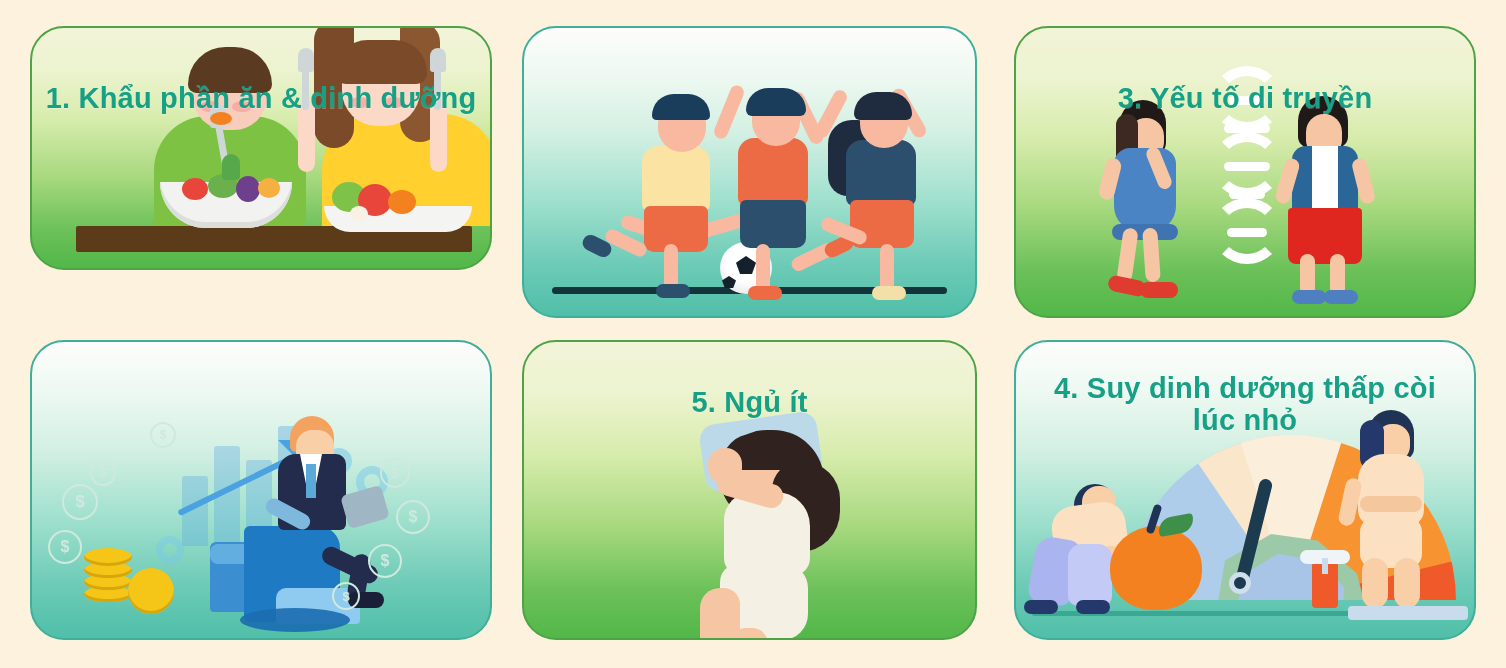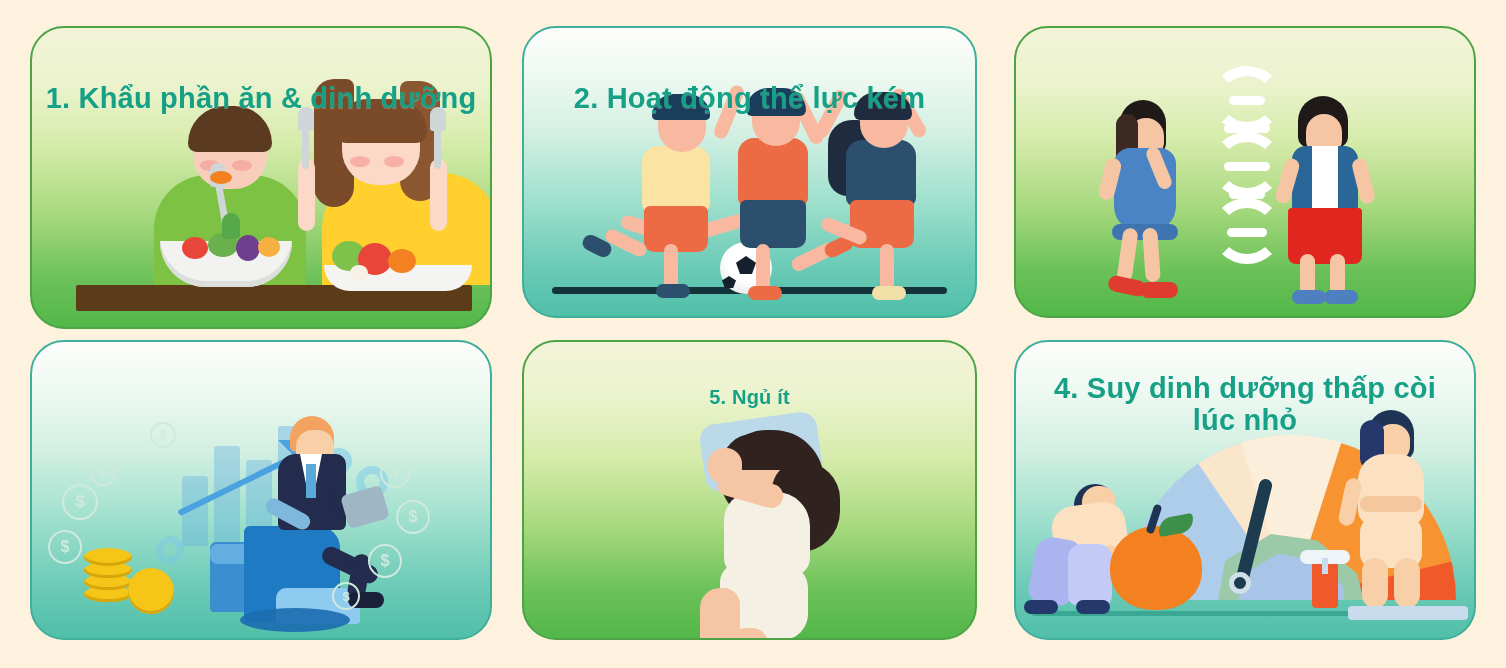--- a/index.html
+++ b/index.html
@@ -116,21 +116,21 @@
   }
   .needle-hub{position:absolute;width:22px;height:22px;border-radius:50%;background:#1d3b4f;border:5px solid #cfe0ea;box-sizing:border-box;}
   .apple{width:92px;height:84px;background:#f4811f;border-radius:50% 50% 46% 46%;position:absolute;}
   .scale-base{position:absolute;width:120px;height:14px;background:#c9dced;border-radius:4px;}
 </style>
 </head>
 <body>
 
 <div id="board">
 
-  <div class="card g-green b-green c1" style="left:30px;top:26px;width:462px;height:303px;">
+  <div class="card g-green b-green c1" style="left:30px;top:26px;width:462px;height:244px;">
     <div class="art">
       <div class="ground-brown" style="left:44px;right:18px;bottom:16px;height:26px;"></div>
 
       <div class="p boy-body" style="left:122px;bottom:42px;"></div>
       <div class="p boy-head" style="left:161px;bottom:138px;"></div>
       <div class="p boy-hair" style="left:156px;bottom:175px;"></div>
       <div class="p cheek" style="left:168px;bottom:156px;"></div>
       <div class="p cheek" style="left:200px;bottom:156px;"></div>
       <div class="p utensil" style="left:188px;bottom:86px;transform:rotate(-10deg);"></div>
       <div class="p utensil-head" style="left:178px;bottom:140px;background:#cfd6d8;"></div>
@@ -195,21 +195,20 @@
       <div class="p limb" style="left:378px;bottom:176px;width:14px;height:54px;background:#f8b9a0;transform:rotate(-30deg);"></div>
       <div class="p" style="left:304px;bottom:120px;width:40px;height:76px;background:#1f2b3e;border-radius:24px 10px 20px 20px;"></div>
       <div class="p shirt" style="left:322px;bottom:110px;width:70px;height:66px;background:#2d4f6e;"></div>
       <div class="p head" style="left:336px;bottom:168px;"></div>
       <div class="p" style="left:330px;bottom:196px;width:58px;height:28px;background:#1f2b3e;border-radius:30px 30px 8px 8px;"></div>
       <div class="p" style="left:326px;bottom:68px;width:64px;height:48px;background:#ec6b45;border-radius:6px 6px 10px 10px;"></div>
       <div class="p limb" style="left:356px;bottom:22px;width:14px;height:50px;background:#f8b9a0;"></div>
       <div class="p limb" style="left:296px;bottom:78px;width:48px;height:14px;background:#f8b9a0;transform:rotate(22deg);"></div>
       <div class="p" style="left:348px;bottom:16px;width:34px;height:14px;background:#f3e0a8;border-radius:7px;"></div>
     </div>
-    <div class="title" style="top:54px;font-size:29px;">2. Hoạt động thể lực kém</div>
   </div>
 
   <div class="card g-green b-green c3" style="left:1014px;top:26px;width:462px;height:292px;">
     <div class="art">
 
       <div class="p" style="left:104px;bottom:160px;width:46px;height:56px;background:#1f1a18;border-radius:24px 24px 14px 14px;"></div>
       <div class="p" style="left:112px;bottom:158px;width:36px;height:40px;background:#f6c6a4;border-radius:18px 18px 16px 16px;"></div>
       <div class="p" style="left:100px;bottom:150px;width:22px;height:52px;background:#3c2a22;border-radius:12px;"></div>
       <div class="p" style="left:98px;bottom:84px;width:62px;height:84px;background:#4a84c4;border-radius:16px 16px 26px 26px;"></div>
       <div class="p" style="left:96px;bottom:76px;width:66px;height:16px;background:#3f74b0;border-radius:8px;"></div>
@@ -236,20 +235,21 @@
       <div class="p" style="left:276px;bottom:96px;width:66px;height:74px;background:#2b6699;border-radius:14px 14px 6px 6px;"></div>
       <div class="p" style="left:296px;bottom:96px;width:26px;height:74px;background:#ffffff;"></div>
       <div class="p" style="left:272px;bottom:52px;width:74px;height:56px;background:#e0271f;border-radius:4px 4px 8px 8px;"></div>
       <div class="p" style="left:264px;bottom:112px;width:15px;height:46px;background:#f6c6a4;border-radius:8px;transform:rotate(16deg);"></div>
       <div class="p" style="left:340px;bottom:112px;width:15px;height:46px;background:#f6c6a4;border-radius:8px;transform:rotate(-14deg);"></div>
       <div class="p" style="left:284px;bottom:20px;width:15px;height:42px;background:#f6c6a4;border-radius:8px;"></div>
       <div class="p" style="left:314px;bottom:20px;width:15px;height:42px;background:#f6c6a4;border-radius:8px;"></div>
       <div class="p" style="left:276px;bottom:12px;width:34px;height:14px;background:#4e7fc0;border-radius:8px;"></div>
       <div class="p" style="left:308px;bottom:12px;width:34px;height:14px;background:#4e7fc0;border-radius:8px;"></div>
     </div>
+    <div class="title" style="top:54px;font-size:29px;">3. Yếu tố di truyền</div>
   </div>
 
   <div class="card g-teal b-teal c4" style="left:30px;top:340px;width:462px;height:300px;">
     <div class="art">
 
       <div class="bar" style="left:150px;bottom:92px;width:26px;height:70px;background:rgba(90,170,225,.35);"></div>
       <div class="bar" style="left:182px;bottom:92px;width:26px;height:100px;background:rgba(90,170,225,.35);"></div>
       <div class="bar" style="left:214px;bottom:92px;width:26px;height:86px;background:rgba(90,170,225,.35);"></div>
       <div class="bar" style="left:246px;bottom:92px;width:26px;height:120px;background:rgba(90,170,225,.4);"></div>
       <div class="p" style="left:140px;bottom:150px;width:130px;height:6px;background:#4aa3e0;border-radius:4px;transform:rotate(-26deg);"></div>
@@ -302,21 +302,21 @@
       <div class="p hair" style="left:198px;top:92px;width:86px;height:36px;border-radius:44px 44px 8px 8px;"></div>
       <div class="p hair" style="left:248px;top:120px;width:68px;height:90px;border-radius:30px 40px 44px 30px;"></div>
       <div class="p body" style="left:200px;top:150px;width:86px;height:84px;border-radius:28px 34px 18px 18px;"></div>
       <div class="p skin" style="left:184px;top:106px;width:34px;height:36px;border-radius:16px;"></div>
       <div class="p skin" style="left:192px;top:136px;width:68px;height:24px;border-radius:14px;transform:rotate(16deg);"></div>
       <div class="p body" style="left:196px;top:222px;width:88px;height:76px;border-radius:18px 24px 26px 22px;"></div>
       <div class="p skin" style="left:176px;top:246px;width:40px;height:82px;border-radius:22px 18px 22px 22px;"></div>
       <div class="p skin" style="left:206px;top:286px;width:38px;height:96px;border-radius:20px 20px 24px 24px;"></div>
 
     </div>
-    <div class="title" style="top:44px;font-size:20px;">5. Ngủ ít</div>
+    <div class="title" style="top:44px;font-size:29px;">5. Ngủ ít</div>
   </div>
 
   <div class="card g-teal b-teal c6" style="left:1014px;top:340px;width:462px;height:300px;">
     <div class="art">
       <div class="ground-dark2" style="left:16px;right:16px;bottom:22px;"></div>
 
       <div class="gauge" style="left:110px;bottom:38px;">
         <div class="seg" style="background:#aecdea;clip-path:polygon(50% 50%,0 50%,0 8%,14% 0,50% 0);"></div>
         <div class="seg" style="background:#bfe0f2;clip-path:polygon(50% 50%,0 50%,0 38%,24% 12%,50% 0);opacity:.0;"></div>
         <div class="seg" style="background:#fae6cb;clip-path:polygon(50% 50%,16% 0,50% 0,50% 0,66% 2%);"></div>

